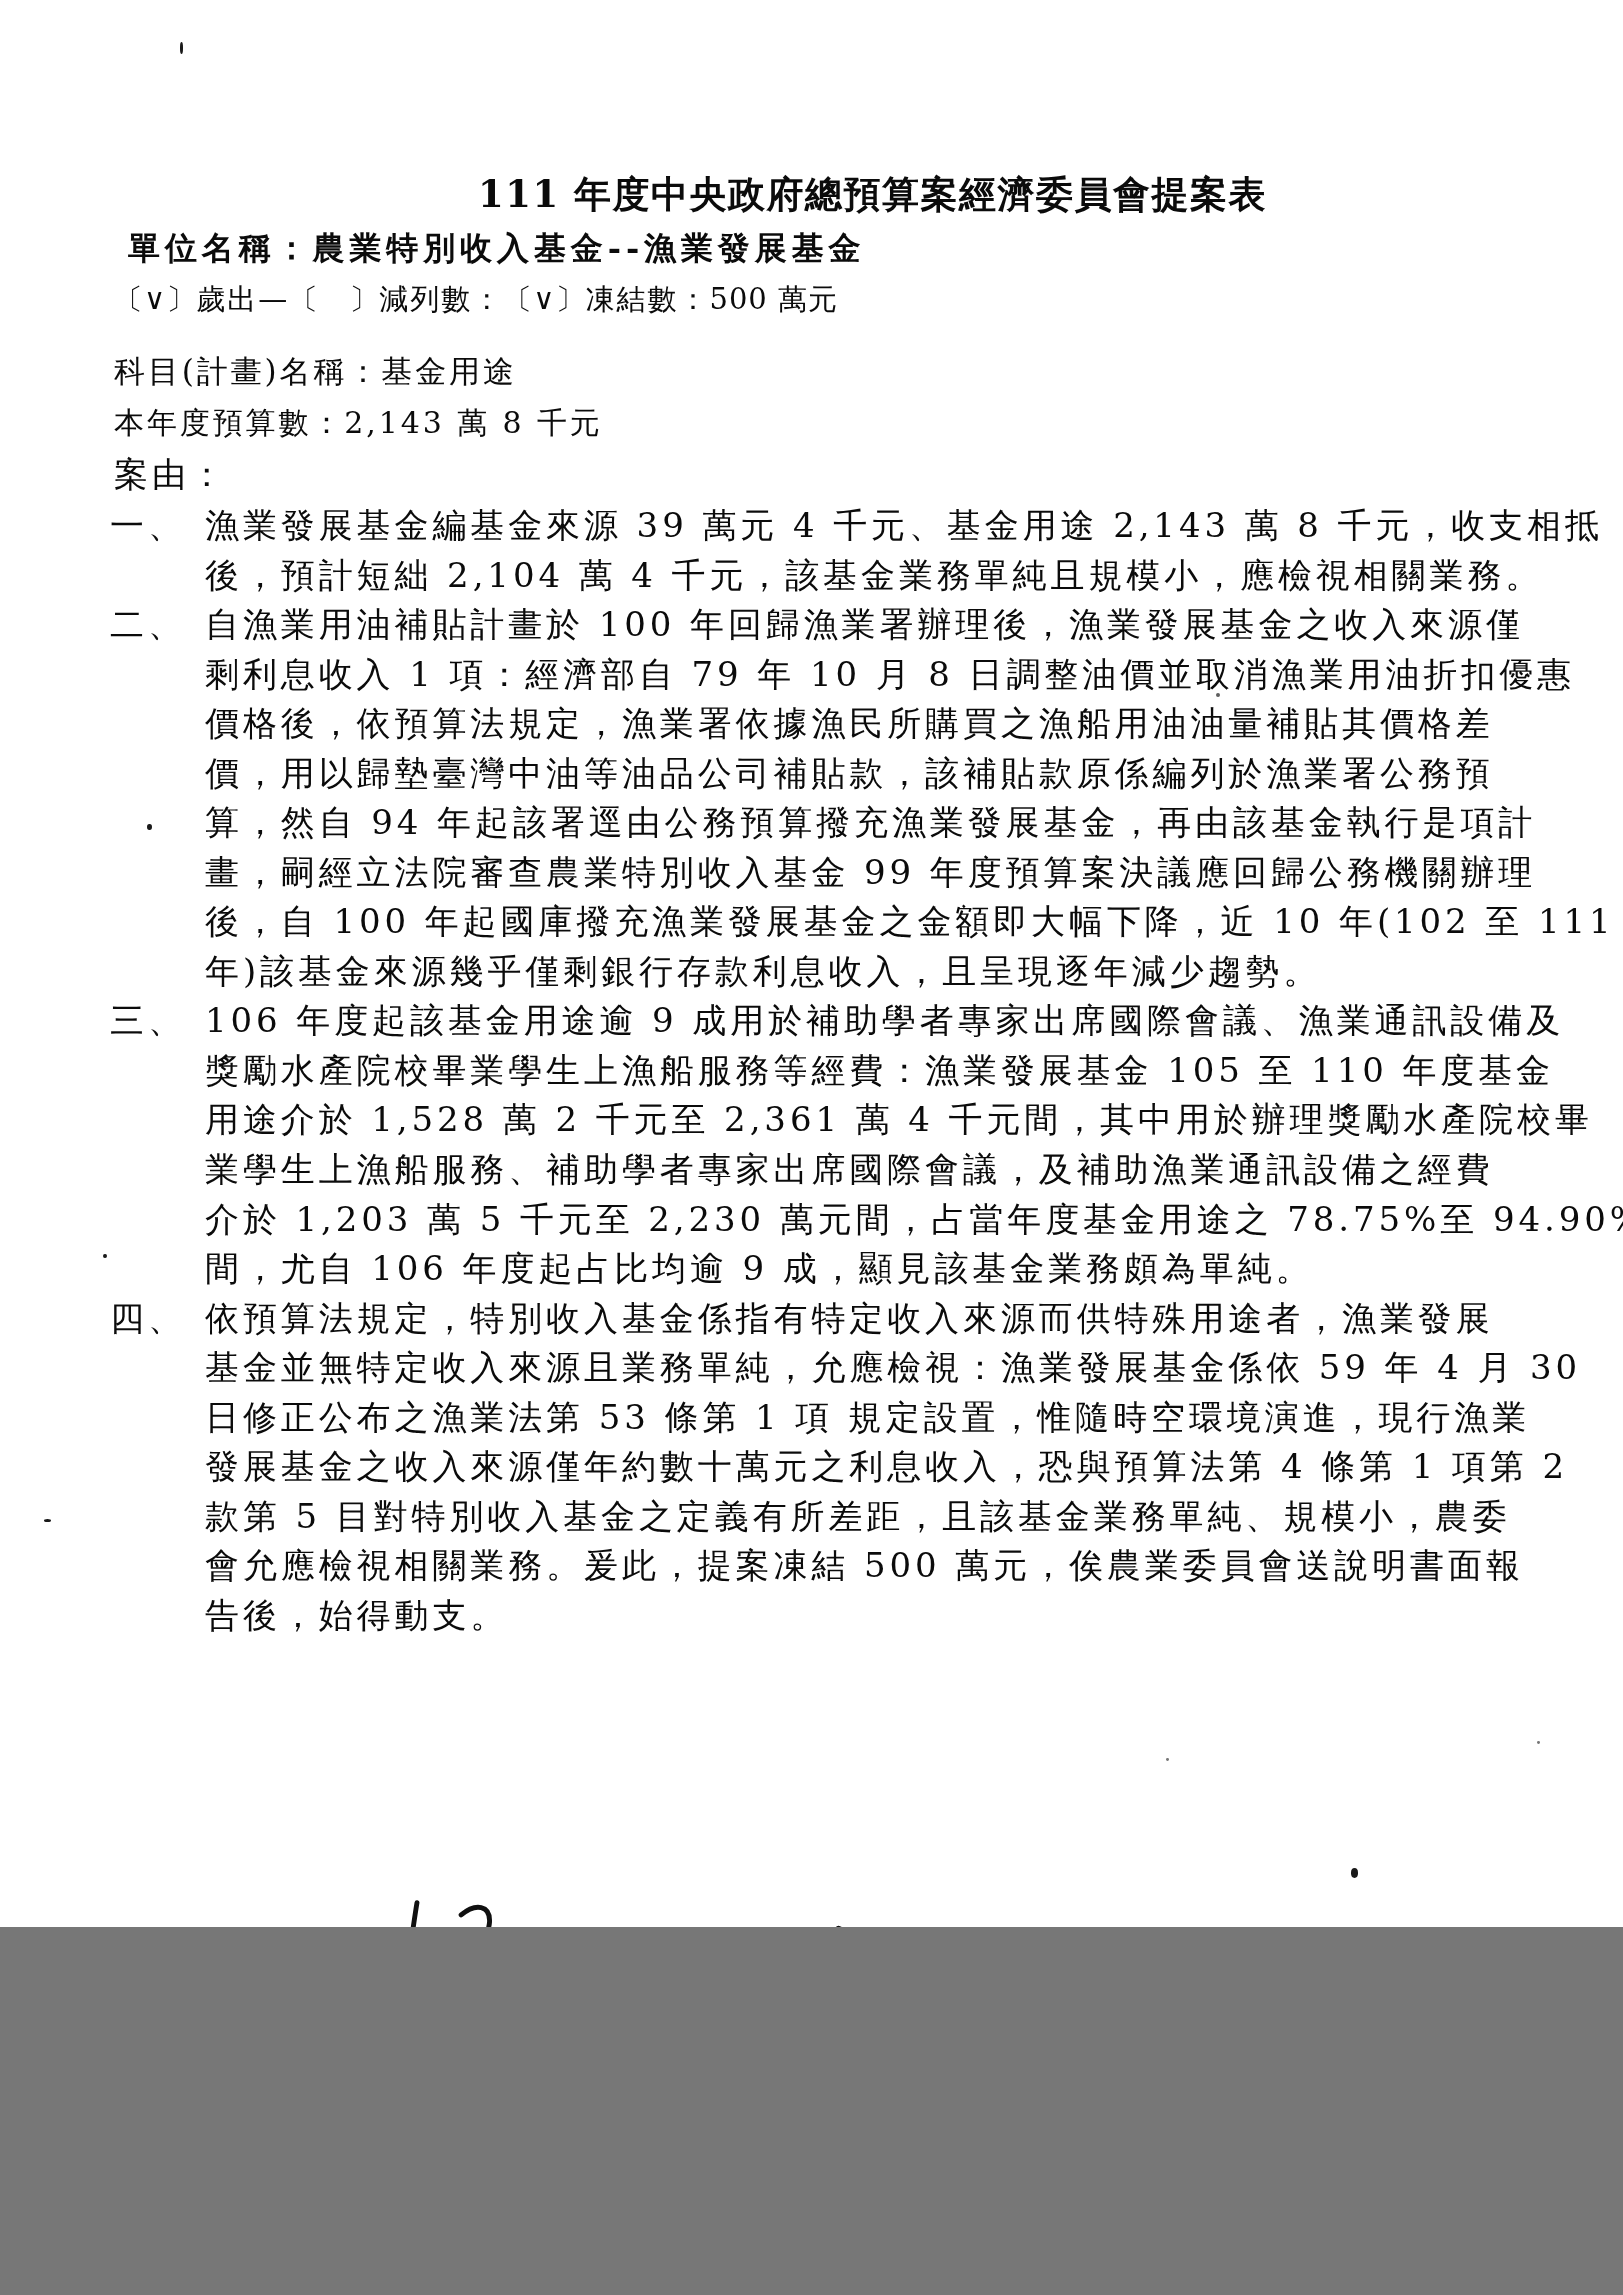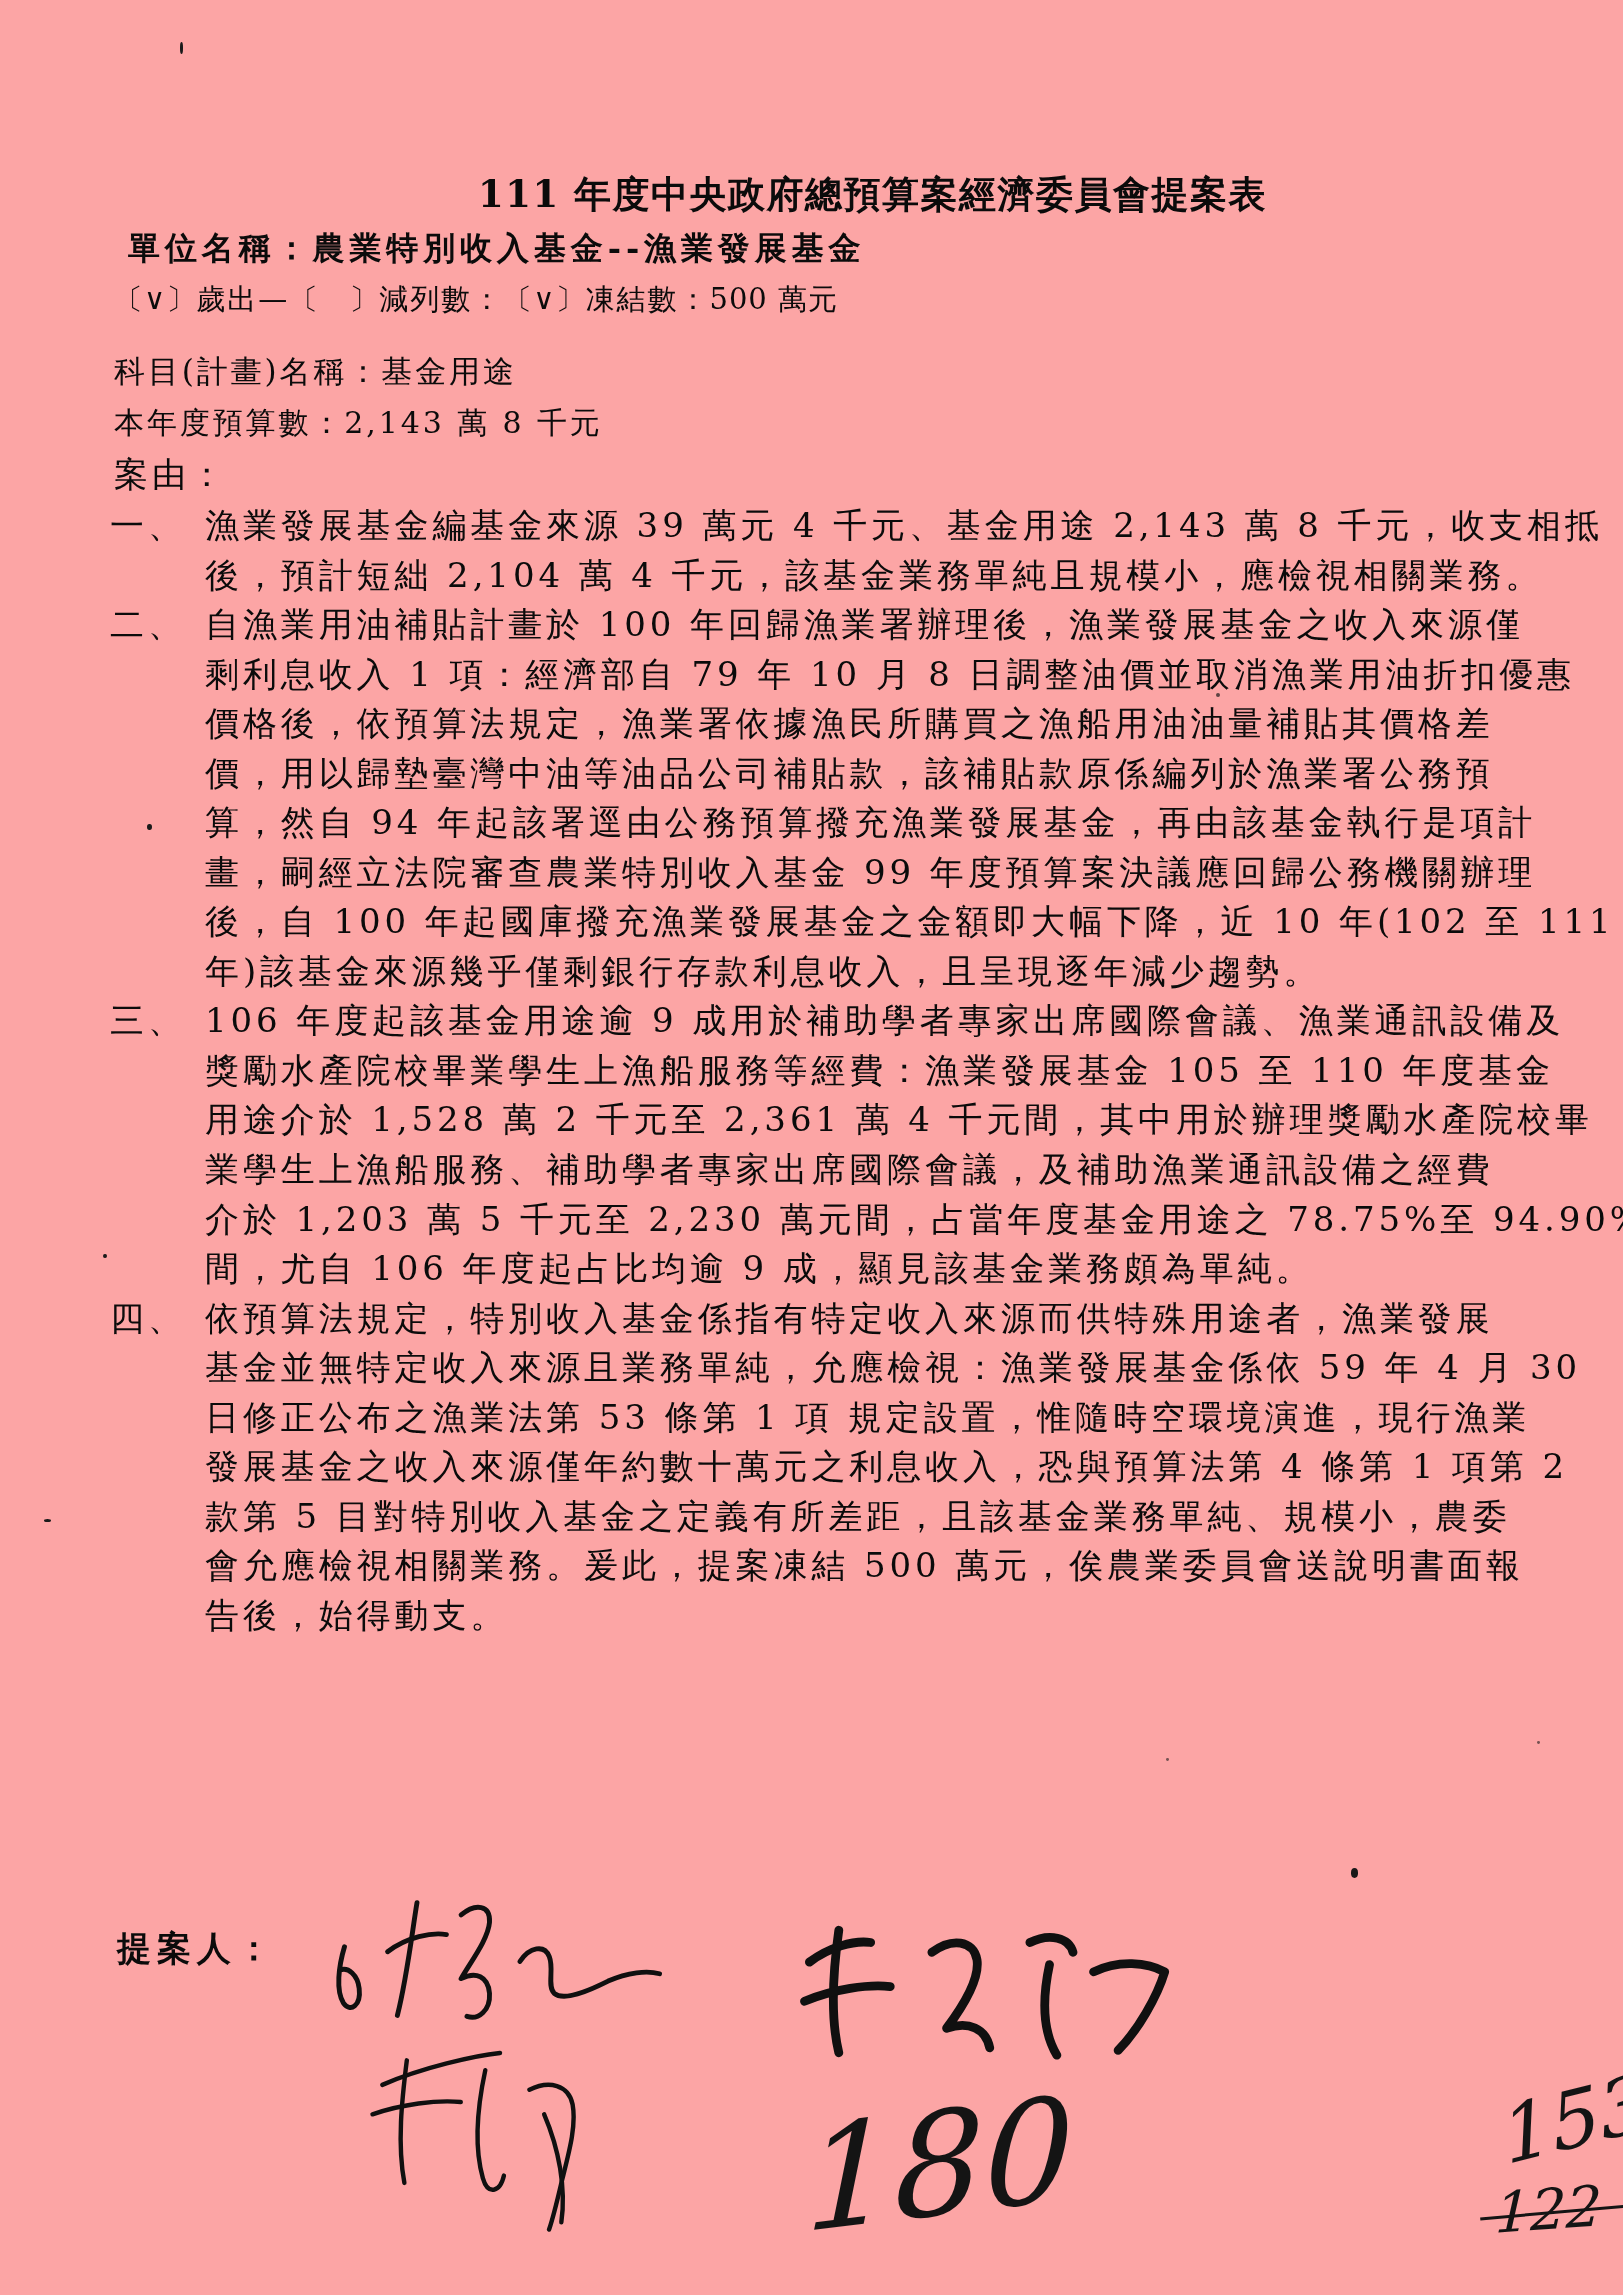--- a/index.html
+++ b/index.html
@@ -1,19 +1,19 @@
 <!DOCTYPE html>
 <html style="font-size:7.8px"><head>
 <meta charset="utf-8">
 <style>
   html,body{margin:0;padding:0;background:#777;}
   .page{
     position:relative;
-    width:1624px;height:2295px;
-    background:#fca5a5;
+    width:1624px;height:1927px;
+    background:#ffffff;
     overflow:hidden;
     color:#0b0b0b;
     font-family:"DejaVu Serif","Liberation Serif",serif;
   }
   .abs{position:absolute;white-space:nowrap;}
   .title{
     font-size:37px;font-weight:bold;letter-spacing:1.5px;
   }
   .bold{font-weight:normal;}
   .unit-line{font-size:32px;font-weight:bold;letter-spacing:4.9px;}

